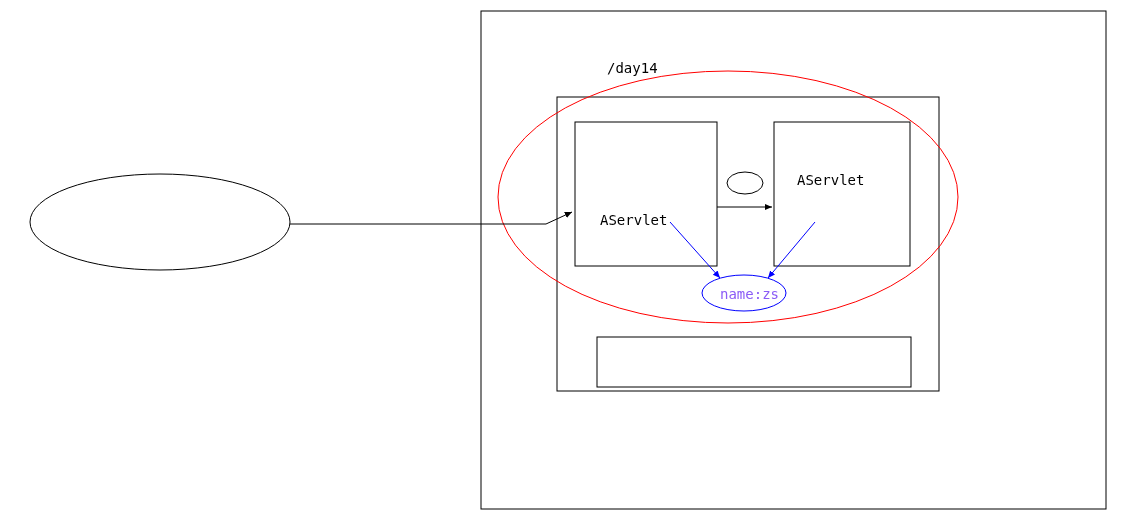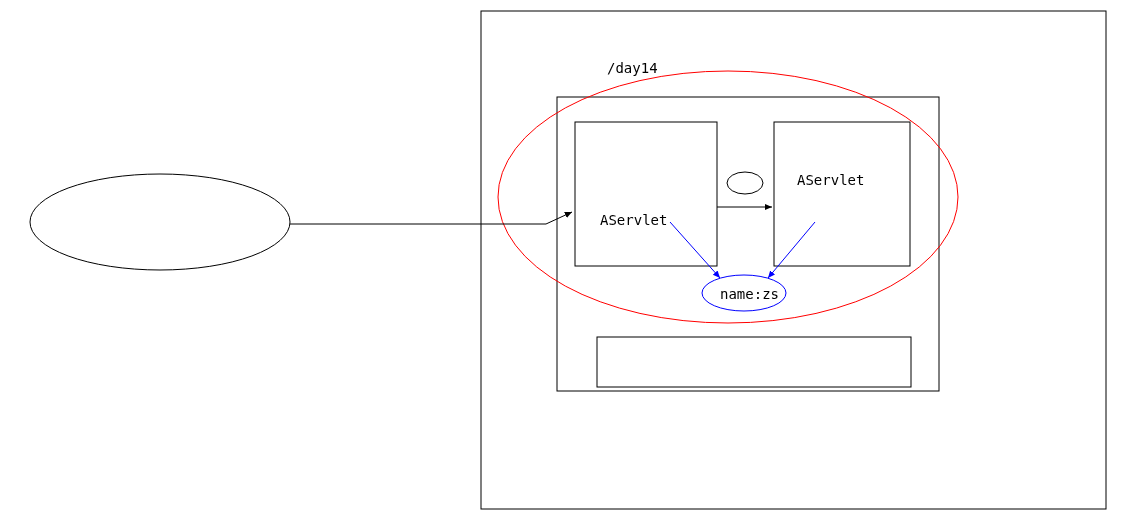--- a/index.html
+++ b/index.html
@@ -13,21 +13,21 @@
       color: #000;
       position: relative;
     }
     svg { display: block; }
     .label {
       position: absolute;
       font-family: "SimSun", "NSimSun", monospace;
       font-size: 14px;
       white-space: nowrap;
     }
-    .blue { color: #000000; }
+    .blue { color: #8b5cf6; }
   </style>
 </head>
 <body>
 
 <svg width="1125" height="525" viewBox="0 0 1125 525">
   <defs>
     <marker id="arrow-black" viewBox="0 0 10 10" refX="9" refY="5" markerWidth="8" markerHeight="8" orient="auto-start-reverse">
       <path d="M 0 1 L 9 5 L 0 9 z" fill="#000"></path>
     </marker>
     <marker id="arrow-blue" viewBox="0 0 10 10" refX="9" refY="5" markerWidth="8" markerHeight="8" orient="auto-start-reverse">

